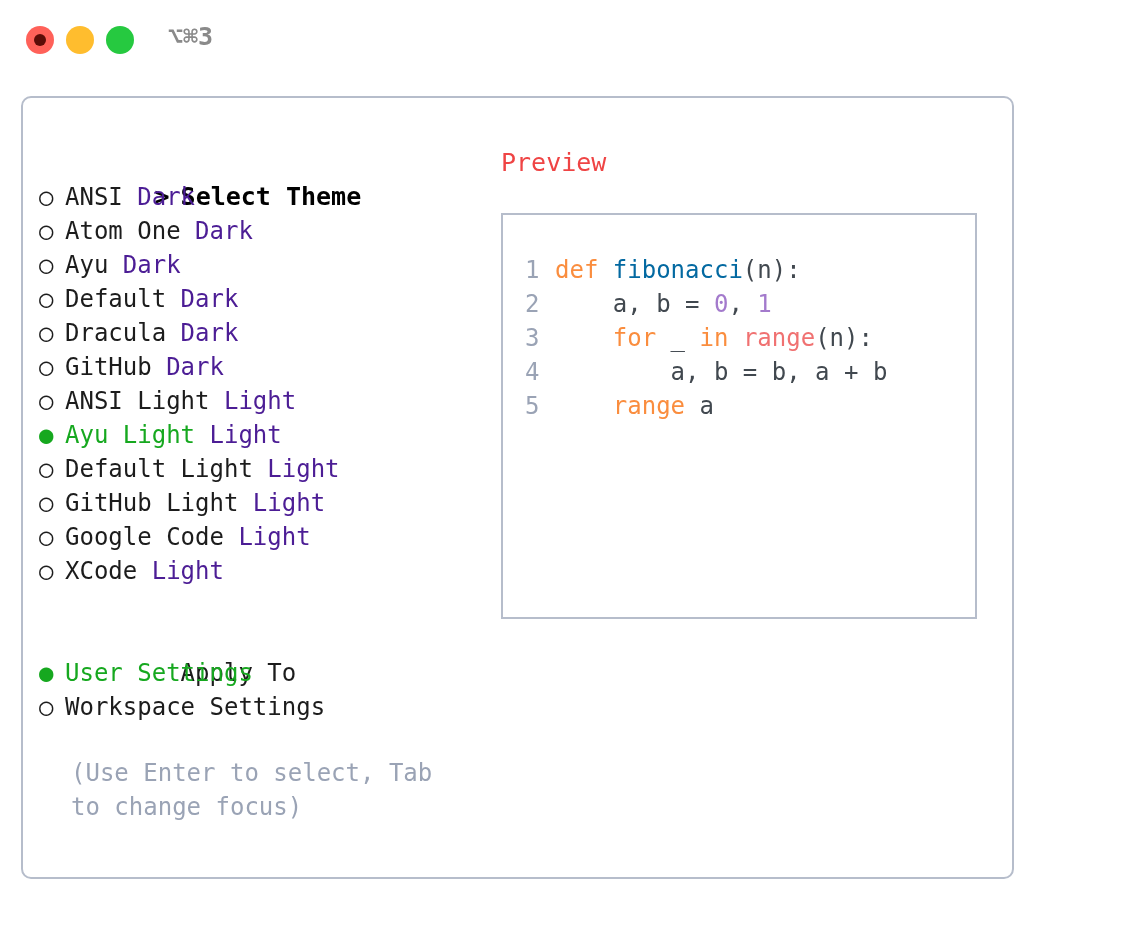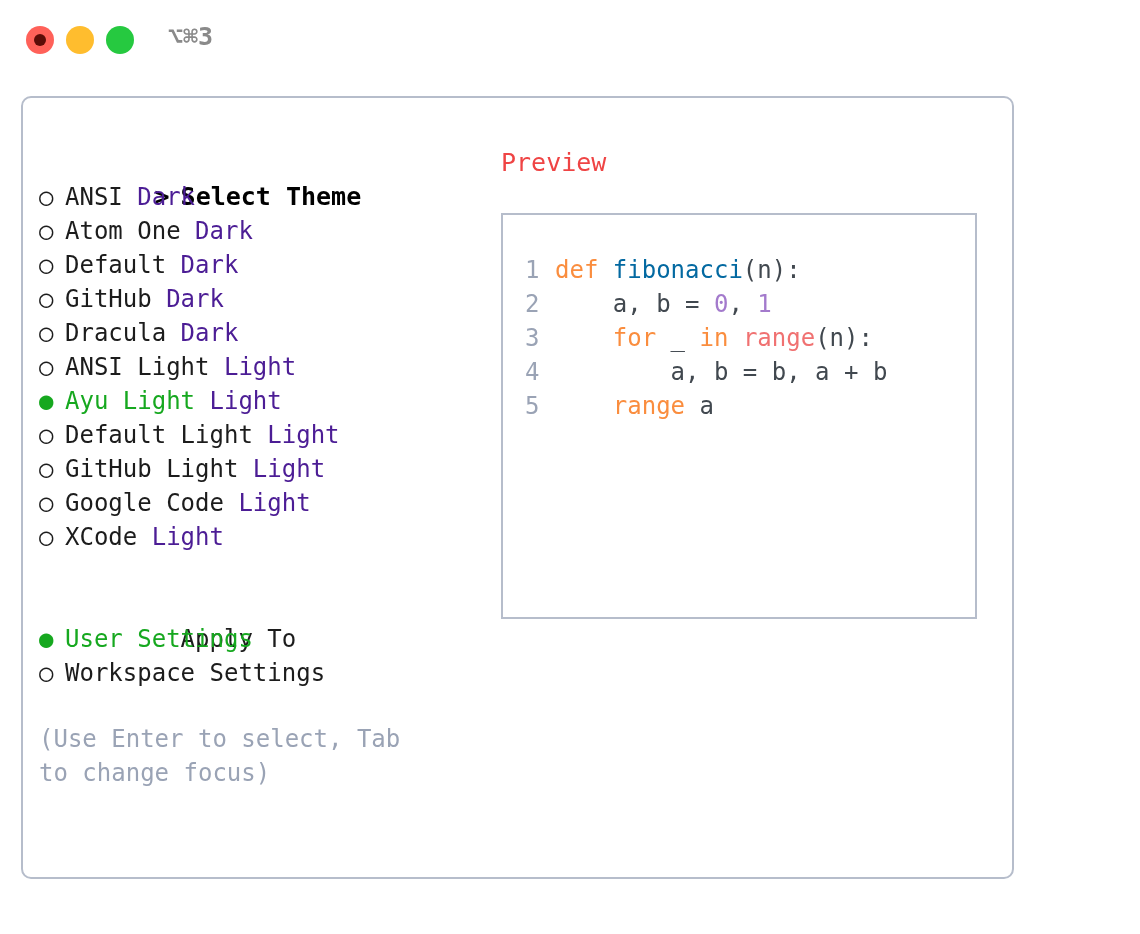--- a/index.html
+++ b/index.html
@@ -108,20 +108,21 @@
 
   .spacer { height: 34px; }
 
   #hint {
     margin-top: 32px;
     font-size: 24px;
     line-height: 34px;
     color: #9aa3b5;
     width: 400px;
     white-space: normal;
+    margin-left: 32px;
   }
 
   
   #right-col {
     position: absolute;
     left: 478px;
     top: 48px;
     width: 490px;
   }
   #preview-title {
@@ -180,23 +181,24 @@
 
     <div id="left-col">
 
       <div class="row">
         <span class="marker hdr">&gt;</span><span class="hdr">Select Theme</span>
       </div>
 
       <div id="theme-list">
           <div class="row"><span class="marker unsel">○</span><span class="name">ANSI</span><span class="pl"> </span><span class="tag">Dark</span></div>
           <div class="row"><span class="marker unsel">○</span><span class="name">Atom One</span><span class="pl"> </span><span class="tag">Dark</span></div>
+          <div class="row"><span class="marker unsel">○</span><span class="name">Ayu</span><span class="pl"> </span><span class="tag">Dark</span></div>
           <div class="row"><span class="marker unsel">○</span><span class="name">Default</span><span class="pl"> </span><span class="tag">Dark</span></div>
+          <div class="row"><span class="marker unsel">○</span><span class="name">Dracula</span><span class="pl"> </span><span class="tag">Dark</span></div>
           <div class="row"><span class="marker unsel">○</span><span class="name">GitHub</span><span class="pl"> </span><span class="tag">Dark</span></div>
-          <div class="row"><span class="marker unsel">○</span><span class="name">Dracula</span><span class="pl"> </span><span class="tag">Dark</span></div>
           <div class="row"><span class="marker unsel">○</span><span class="name">ANSI Light</span><span class="pl"> </span><span class="tag">Light</span></div>
           <div class="row"><span class="marker sel">●</span><span class="name sel">Ayu Light</span><span class="pl"> </span><span class="tag">Light</span></div>
           <div class="row"><span class="marker unsel">○</span><span class="name">Default Light</span><span class="pl"> </span><span class="tag">Light</span></div>
           <div class="row"><span class="marker unsel">○</span><span class="name">GitHub Light</span><span class="pl"> </span><span class="tag">Light</span></div>
           <div class="row"><span class="marker unsel">○</span><span class="name">Google Code</span><span class="pl"> </span><span class="tag">Light</span></div>
           <div class="row"><span class="marker unsel">○</span><span class="name">XCode</span><span class="pl"> </span><span class="tag">Light</span></div>
         </div>
 
       <div class="spacer"></div>
 

